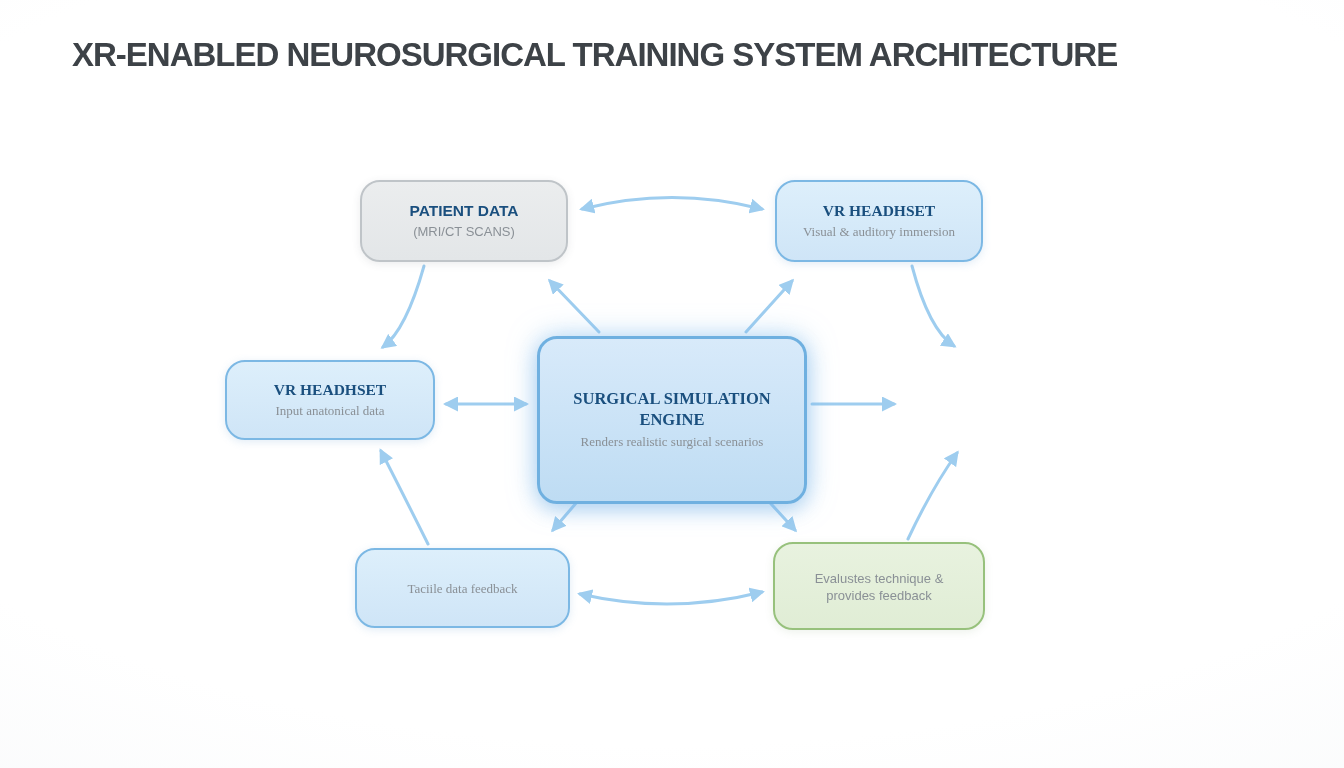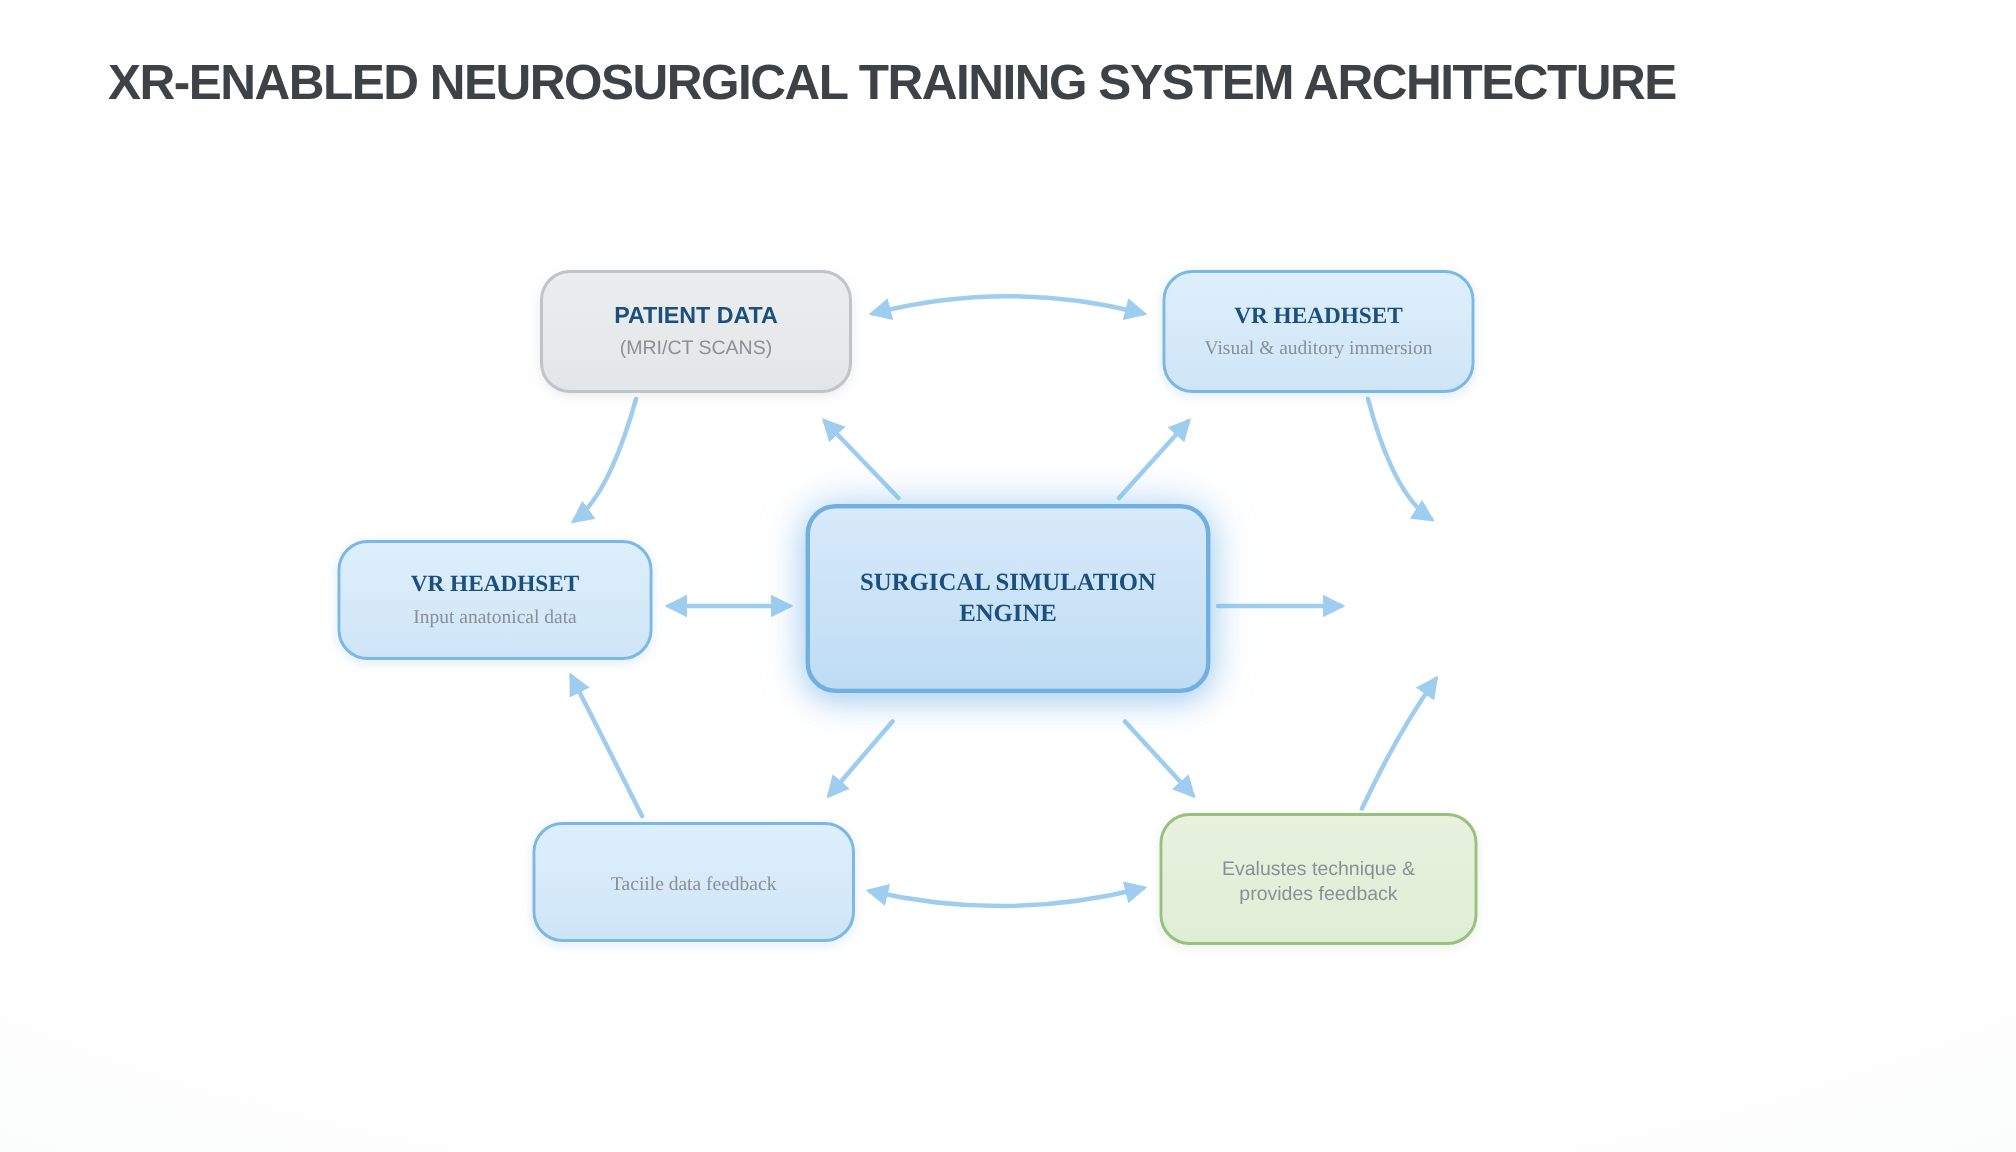--- a/index.html
+++ b/index.html
@@ -62,21 +62,21 @@
     background: linear-gradient(180deg, #d8eafa, #bedcf3);
     border: 3px solid var(--node-center-border, #6fb0e0);
     border-radius: 20px;
     box-shadow: 0 0 28px rgba(130, 190, 238, 0.55), 0 6px 18px rgba(110, 170, 225, 0.35);
   }
   .node.center .node-title { font-size: 16.5px; }
 
   #n-patient    { left: 360px; top: 180px; width: 208px; height: 82px; }
   #n-vrtop      { left: 775px; top: 180px; width: 208px; height: 82px; }
   #n-vrleft     { left: 225px; top: 360px; width: 210px; height: 80px; }
-  #n-engine     { left: 537px; top: 336px; width: 270px; height: 126px; }
+  #n-engine     { left: 537px; top: 336px; width: 270px; height: 168px; }
   #n-instructor { left: 907px; top: 360px; width: 210px; height: 80px; }
   #n-haptic     { left: 355px; top: 548px; width: 215px; height: 80px; }
   #n-ai         { left: 773px; top: 542px; width: 212px; height: 88px; }
 </style>
 </head>
 <body>
 
 <div class="canvas">
 
   <div class="page-title">XR-ENABLED NEUROSURGICAL TRAINING SYSTEM ARCHITECTURE</div>
@@ -114,20 +114,21 @@
     <div class="node-sub">Visual &amp; auditory immersion</div>
   </div>
 
   <div class="node blue" id="n-vrleft">
     <div class="node-title">VR HEADHSET</div>
     <div class="node-sub">Input anatonical data</div>
   </div>
 
   <div class="node blue center" id="n-engine">
     <div class="node-title">SURGICAL SIMULATION ENGINE</div>
+    <div class="node-sub">Renders realistic surgical scenarios</div>
   </div>
 
 
   <div class="node blue" id="n-haptic">
     <div class="node-sub">Taciile data feedback</div>
   </div>
 
   <div class="node green" id="n-ai">
     <div class="node-sub">Evalustes technique &amp; provides feedback</div>
   </div>

